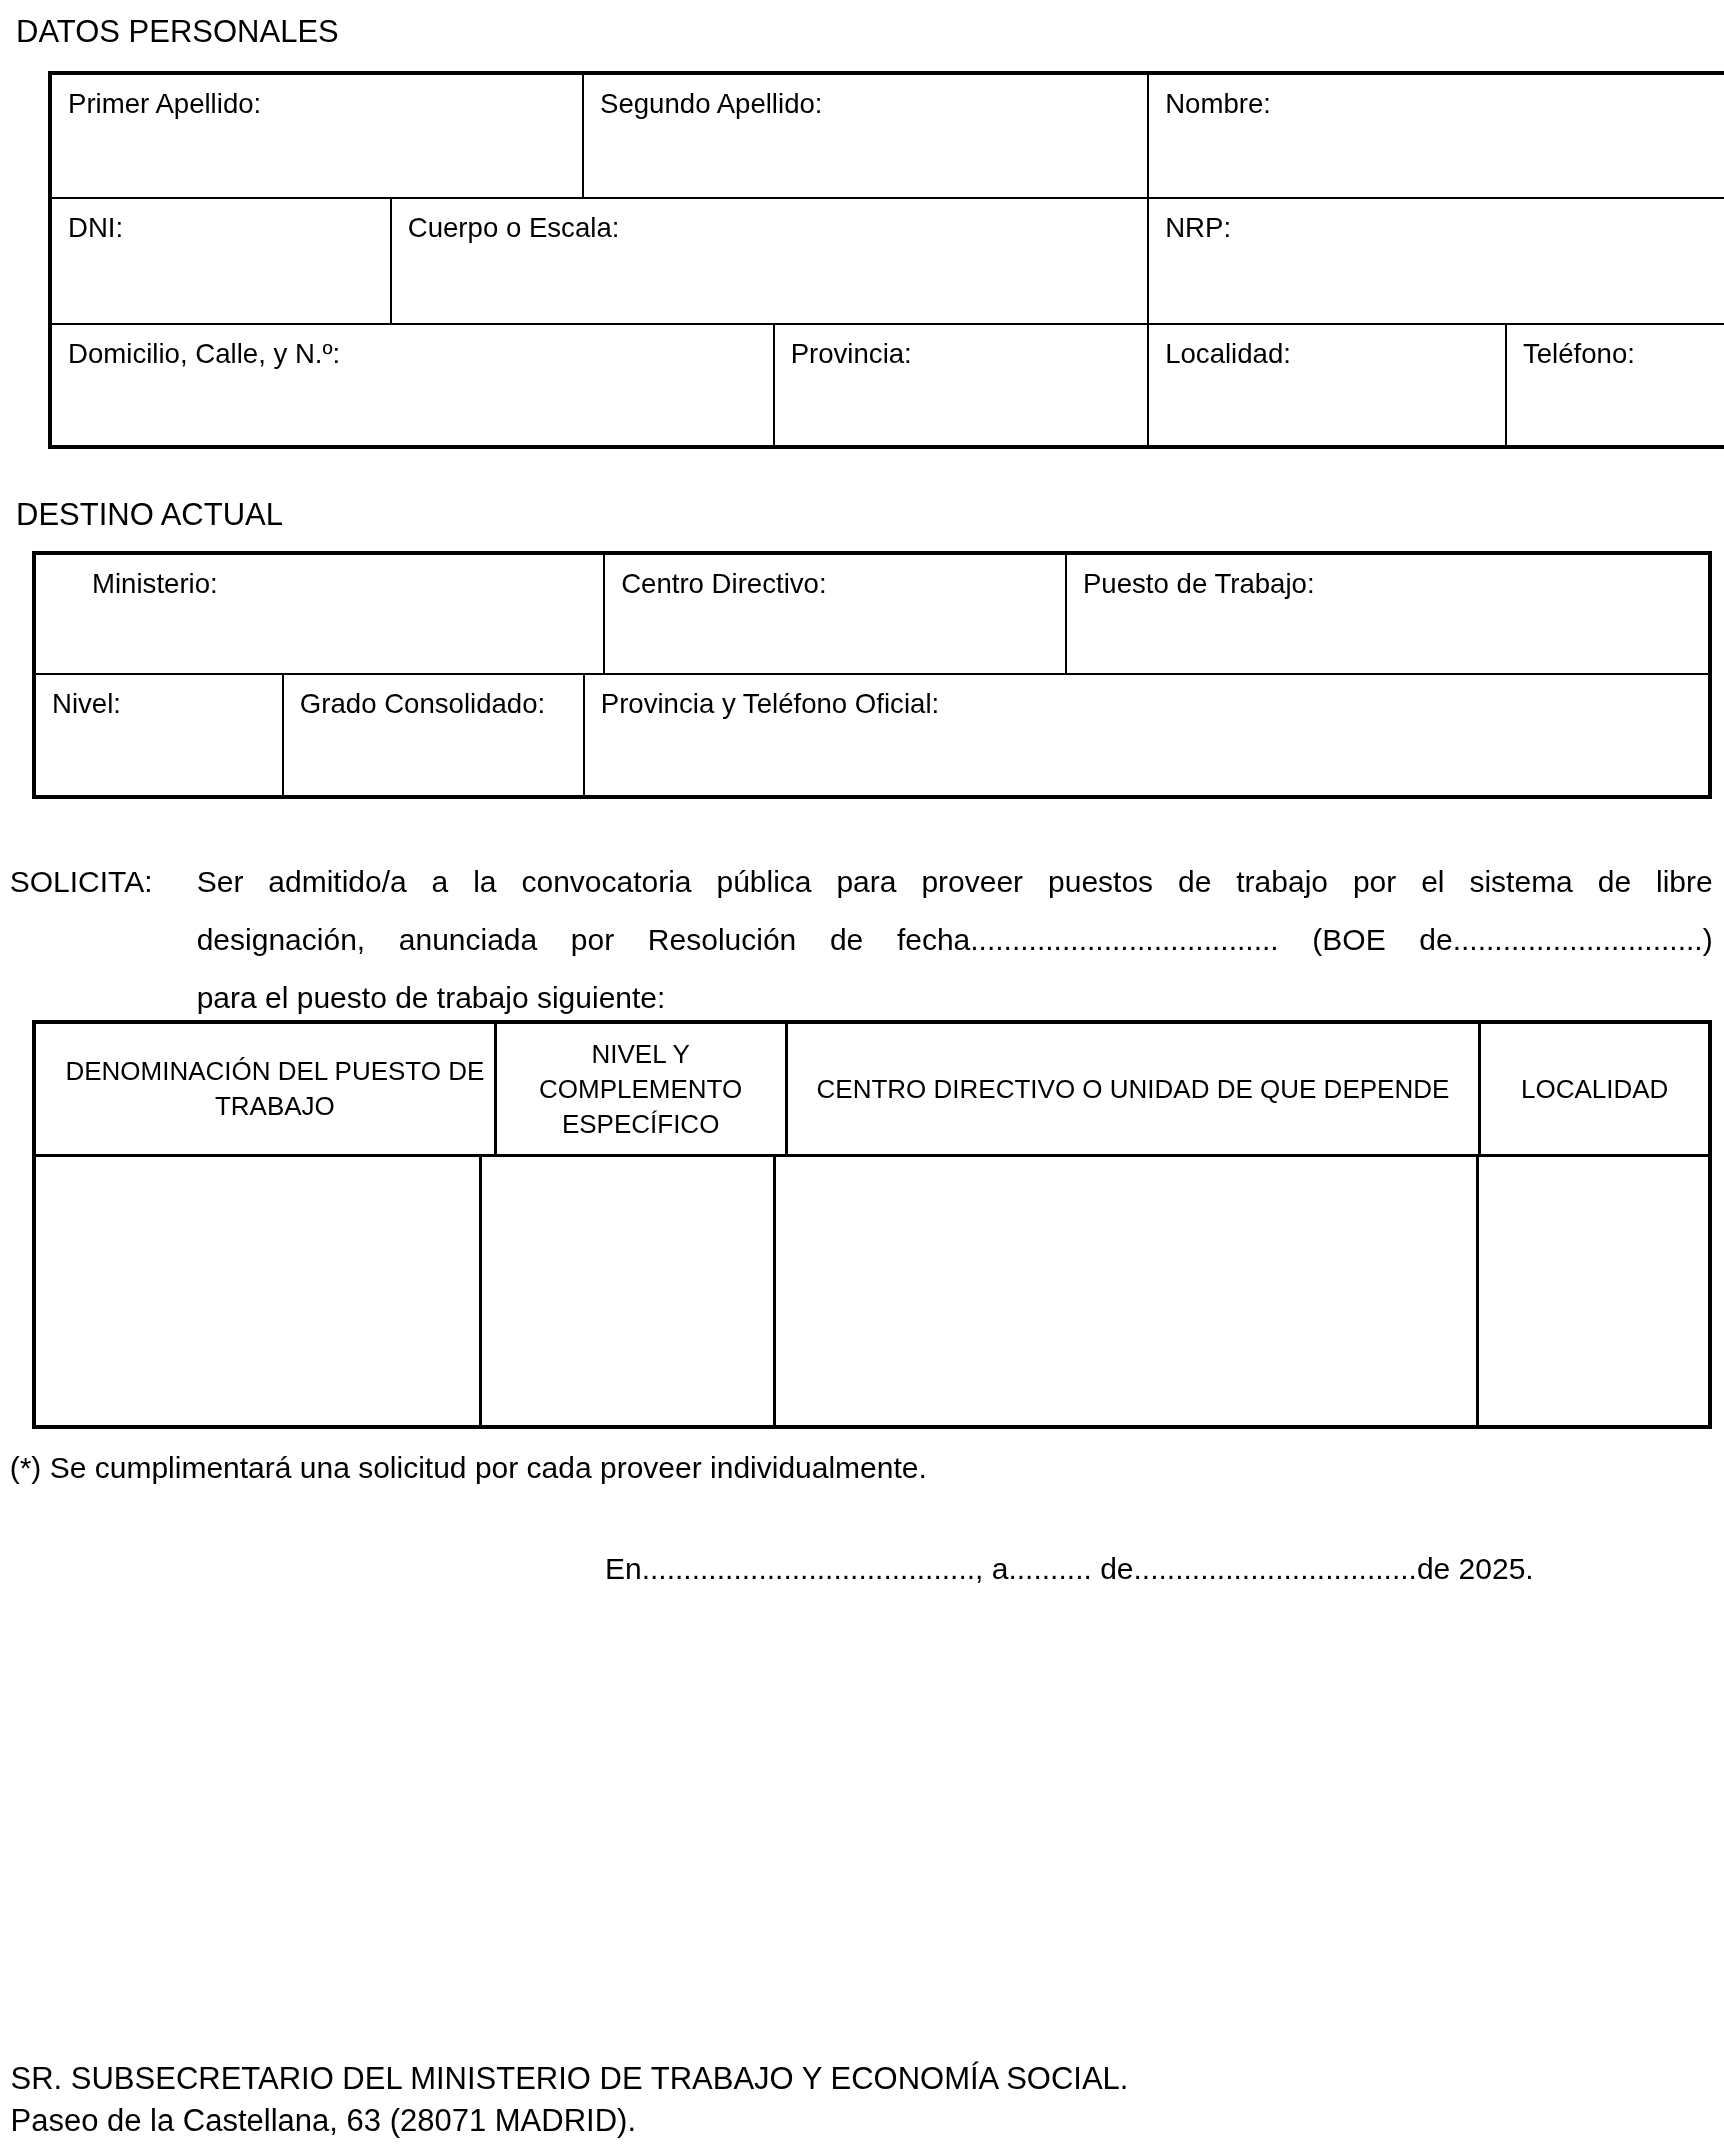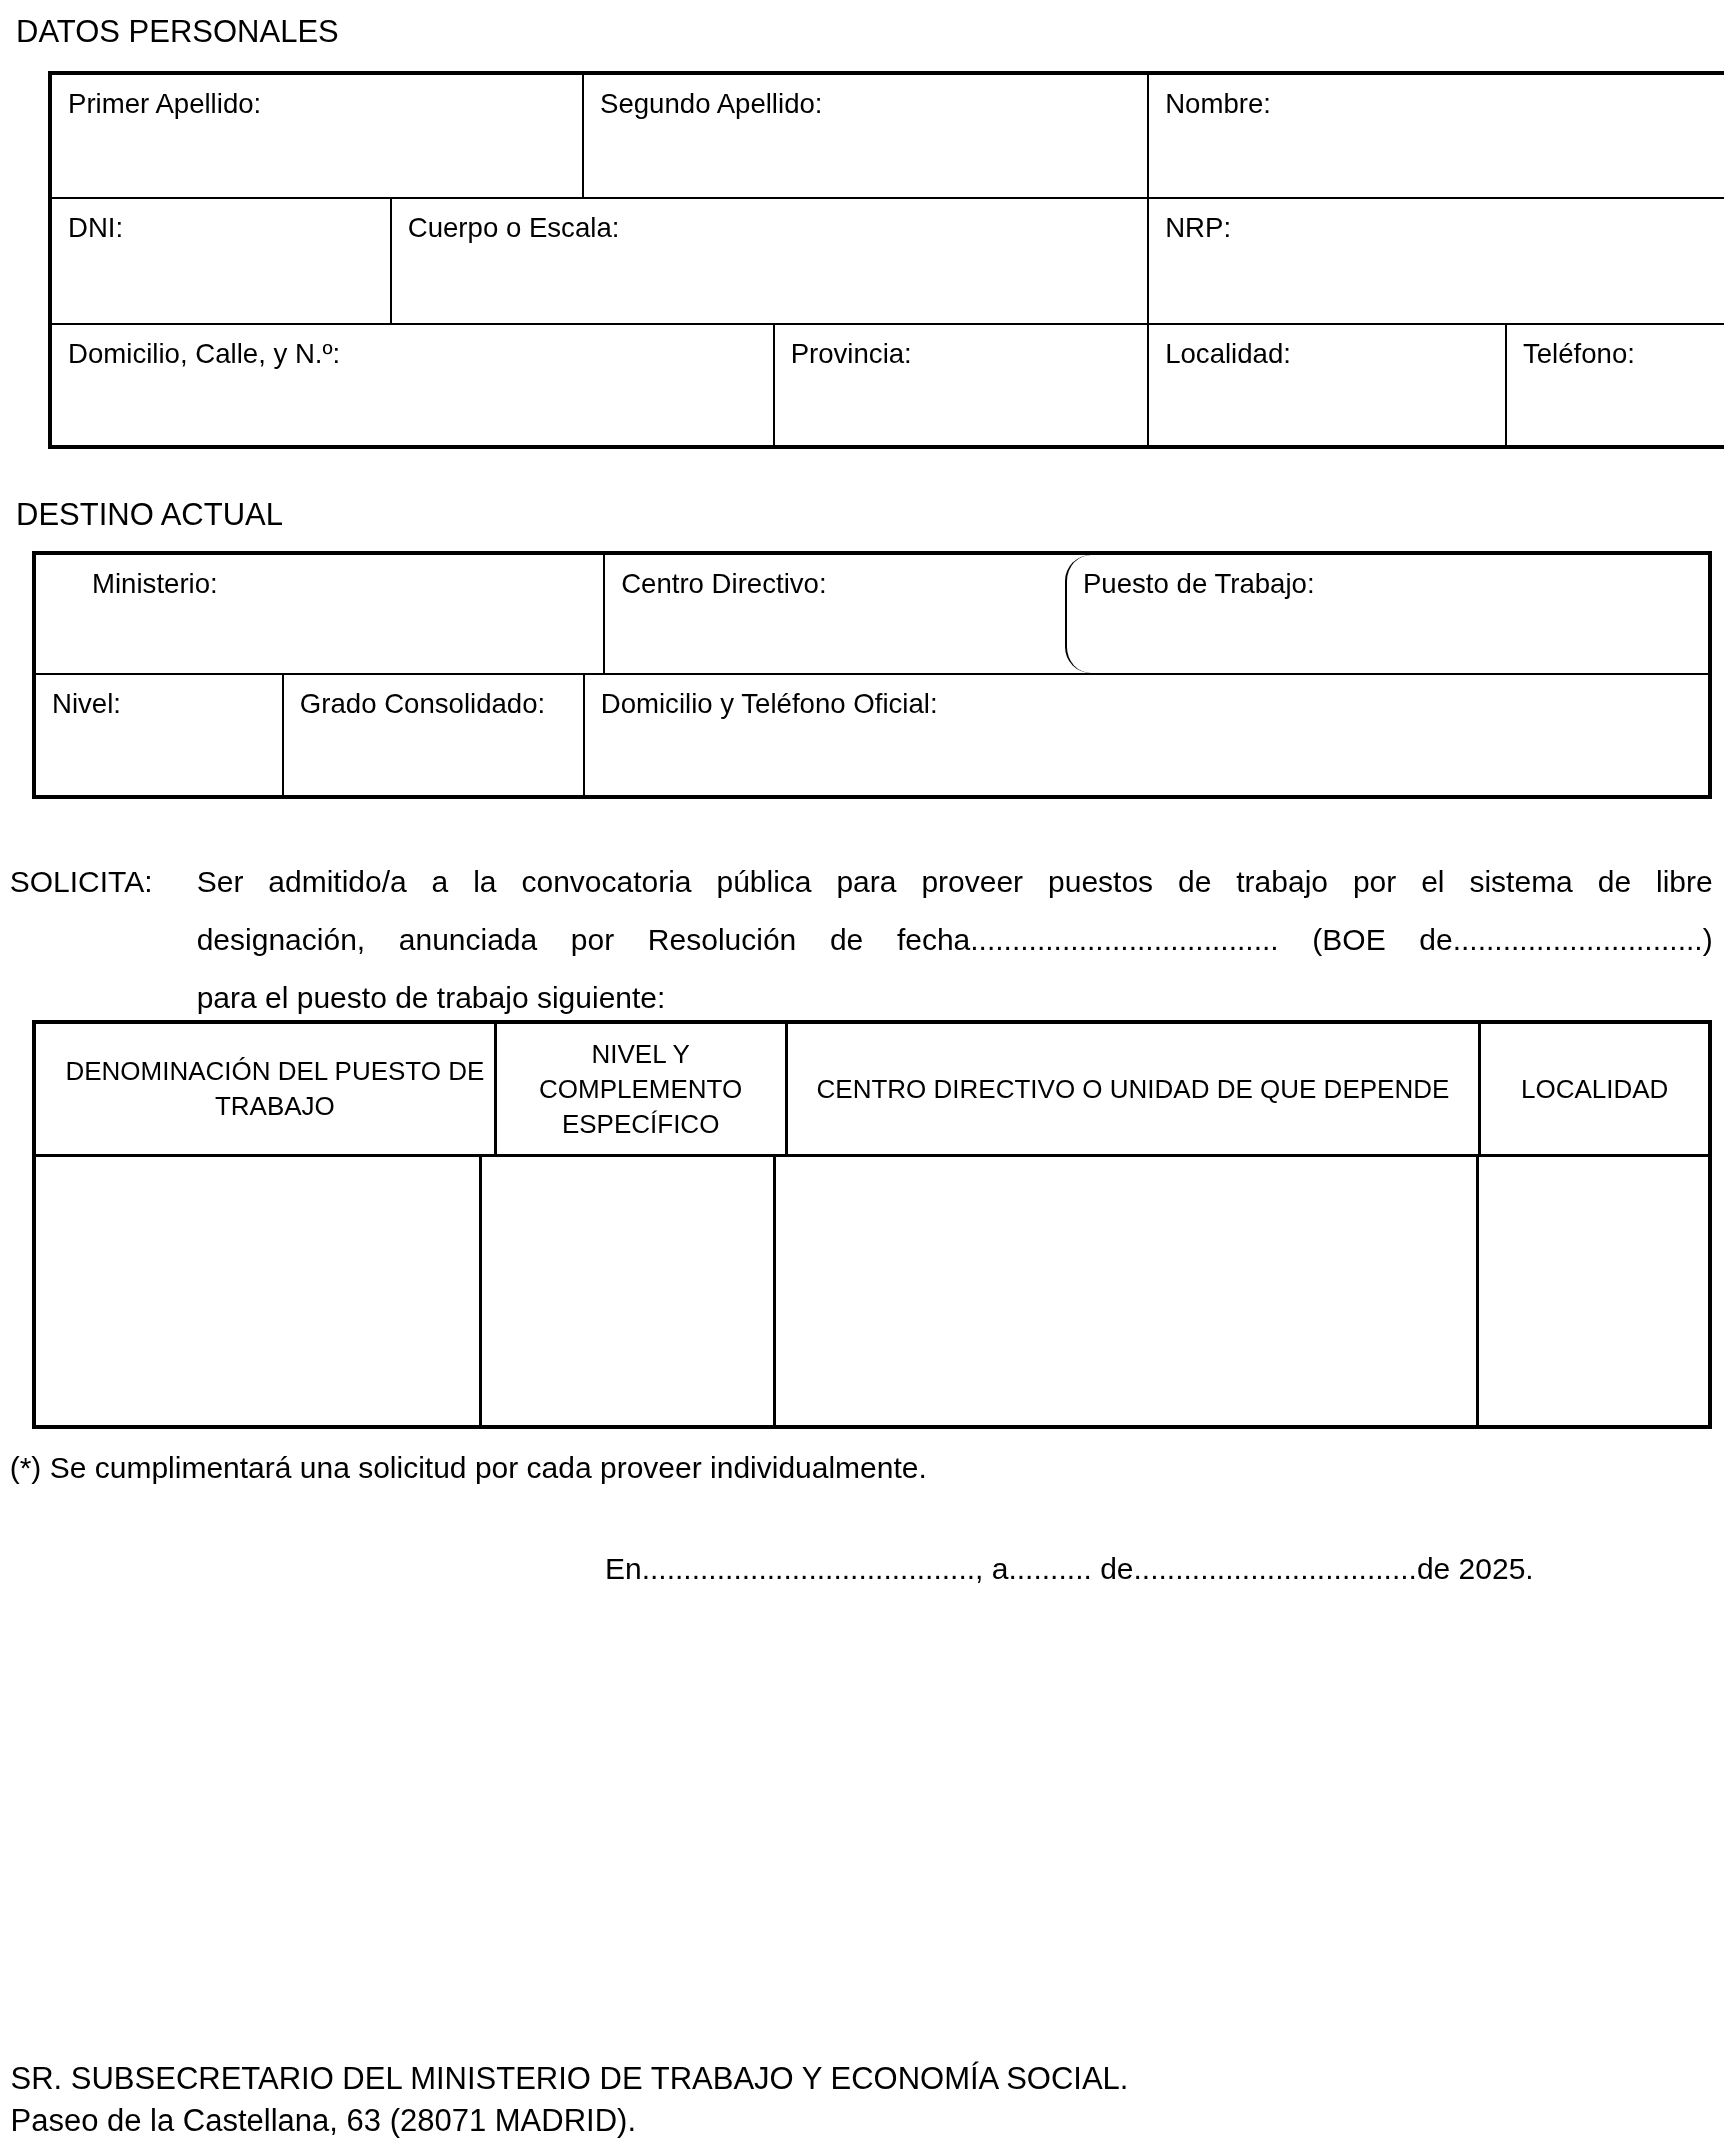--- a/index.html
+++ b/index.html
@@ -49,21 +49,21 @@
   #t1r2 { height: 126px; }
   #t1r3 { height: 122px; }
   #t2r1 { height: 118px; padding-left: 40px; }
   #t2r2 { height: 122px; }
 
   
   .t1r1c1 { width: 31.7%; } .t1r1c2 { width: 33.8%; } .t1r1c3 { flex: 1; }
   .t1r2c1 { width: 20.2%; border-radius: 17px; } .t1r2c2 { width: 45.3%; } .t1r2c3 { flex: 1; }
   .t1r3c1 { width: 43.1%; } .t1r3c2 { width: 22.4%; } .t1r3c3 { width: 21.4%; } .t1r3c4 { flex: 1; }
   
-  .t2r1c1 { width: 32.3%; } .t2r1c2 { width: 28.3%; } .t2r1c3 { flex: 1; border-radius: 26px; }
+  .t2r1c1 { width: 32.3%; } .t2r1c2 { width: 28.3%; } .t2r1c3 { flex: 1; }
   .t2r2c1 { width: 14.7%; } .t2r2c2 { width: 18.0%; } .t2r2c3 { flex: 1; }
 
   
   .solicita { position: absolute; left: 9.7px; top: 853px; width: 1703px; }
   .solicita-label {
     position: absolute; left: 0; top: 0;
     font-size: 30px; line-height: 58px; white-space: nowrap;
   }
   .solicita-text { margin-left: 187px; width: 1516px; }
   .sol-line { font-size: 30px; line-height: 58px; }
@@ -163,21 +163,21 @@
       </div>
     </div>
     <div class="frow" id="t2r2">
       <div class="fcell t2r2c1">
         <span>Nivel:</span>
       </div>
       <div class="fcell t2r2c2">
         <span>Grado Consolidado:</span>
       </div>
       <div class="fcell t2r2c3">
-        <span>Domicilio y Teléfono Oficial:</span>
+        <span>Provincia y Teléfono Oficial:</span>
       </div>
     </div>
   </div>
 
   <div class="solicita">
     <div class="solicita-label">SOLICITA:</div>
     <div class="solicita-text">
       <div class="sol-line just">Ser admitido/a a la convocatoria pública para proveer puestos de trabajo por el sistema de libre</div>
       <div class="sol-line just">designación, anunciada por Resolución de fecha..................................... (BOE de..............................)</div>
       <div class="sol-line">para el puesto de trabajo siguiente:</div>

